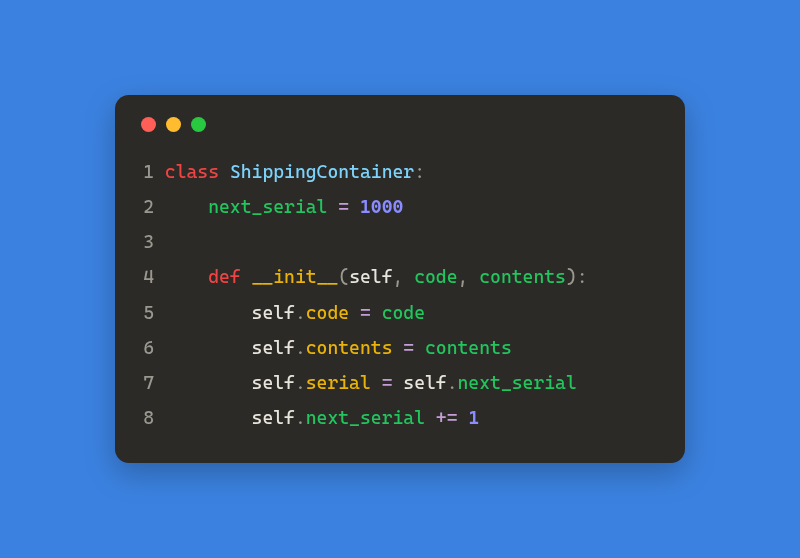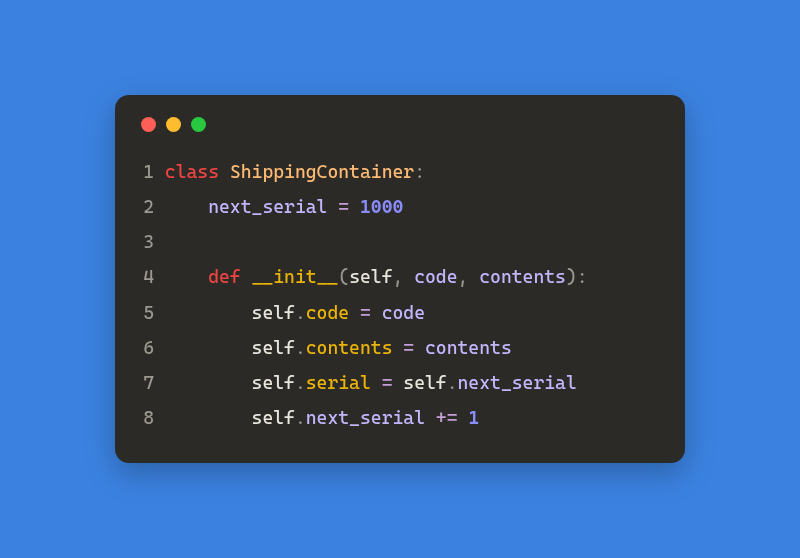--- a/index.html
+++ b/index.html
@@ -40,27 +40,27 @@
   }
   .line { display: flex; }
   .lineno {
     color: #9b988f;
     width: 1.2ch;
     text-align: right;
     margin-right: 1ch;
     user-select: none;
   }
   .tok-kw     { color: #ef4444; }   
-  .tok-cls    { color: #fdba74; }   
+  .tok-cls    { color: #7dd3fc; }   
   .tok-fn     { color: #eab308; }   
   .tok-num    { color: #8a8cff; font-weight: bold; }   
   .tok-self   { color: #e8e5dc; }
   .tok-op     { color: #c59dd8; }   
   .tok-punct  { color: #9b988f; }   
-  .tok-plain  { color: #c4b5fd; }
+  .tok-plain  { color: #22c55e; }
 </style>
 </head>
 <body>
 
 <div class="window">
   <div class="titlebar">
     <div class="dot red"></div>
     <div class="dot yellow"></div>
     <div class="dot green"></div>
   </div>

